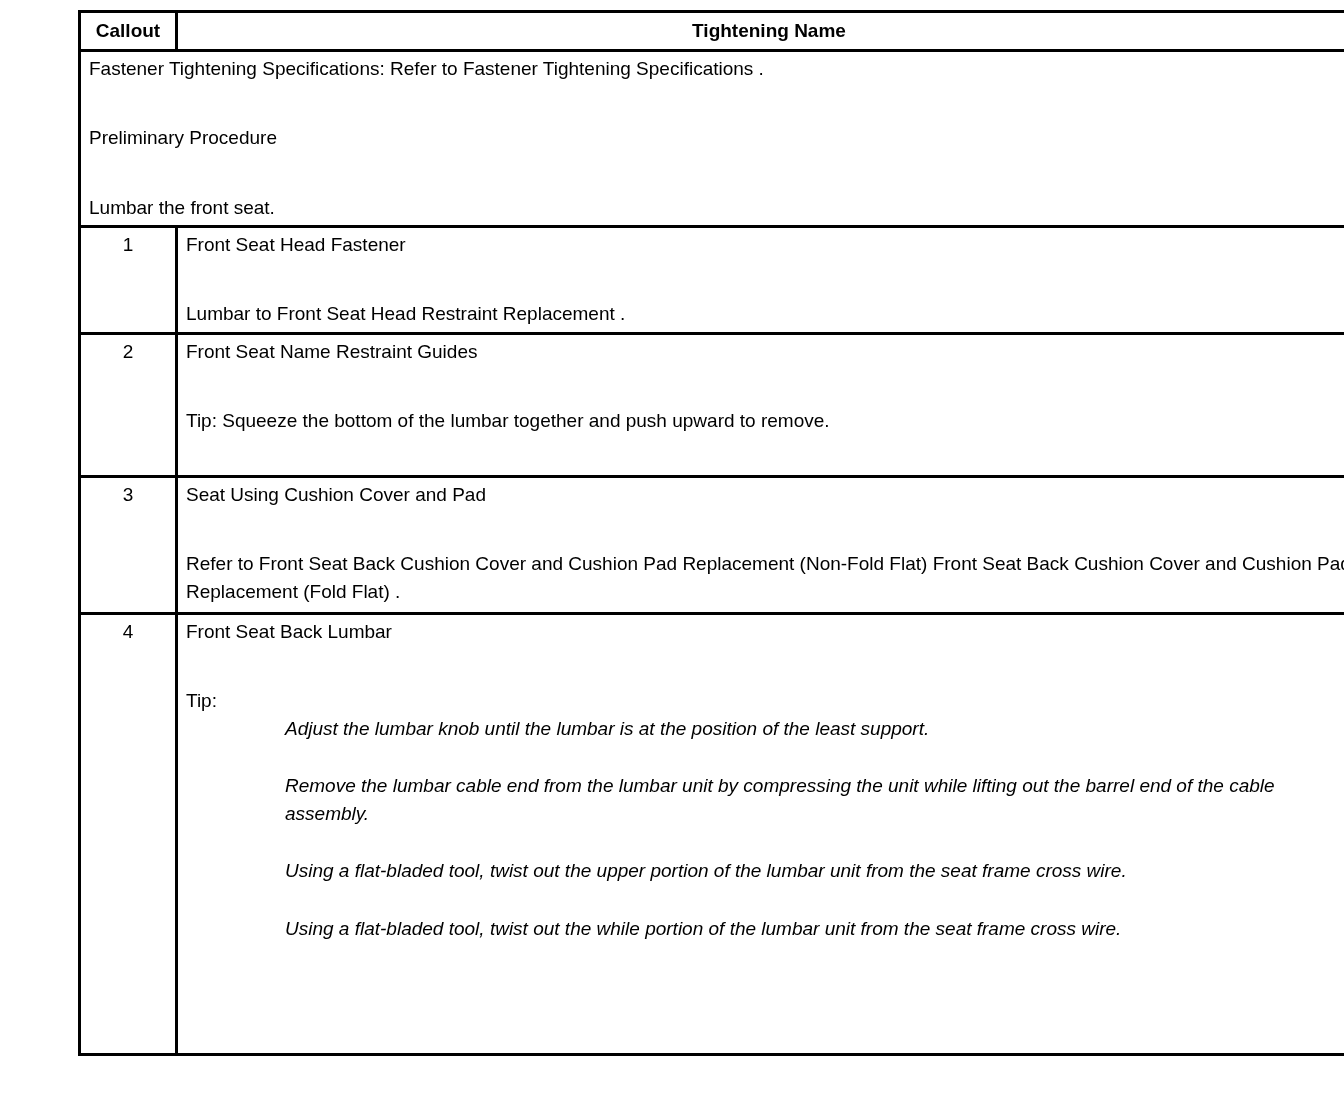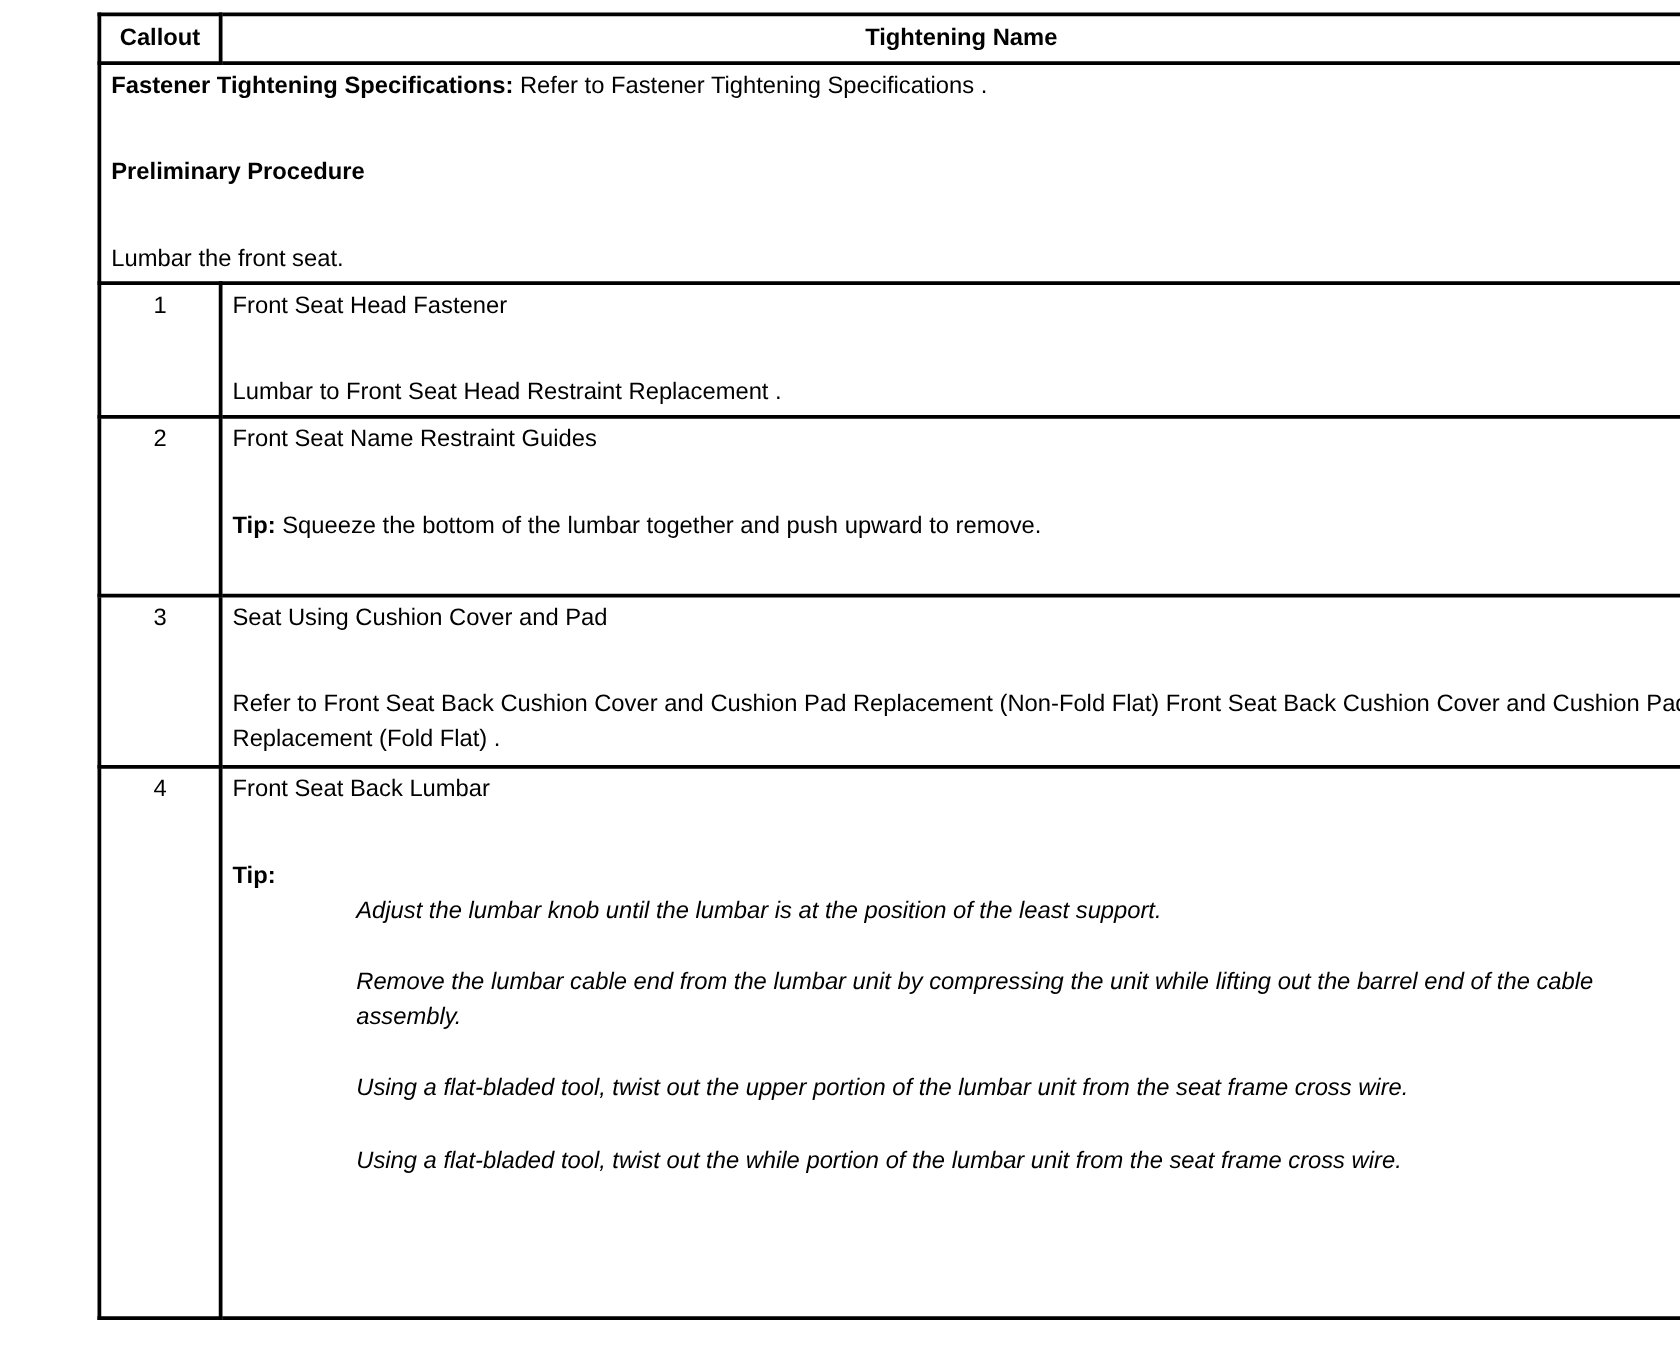--- a/index.html
+++ b/index.html
@@ -44,21 +44,21 @@
   tr.row-3 { height: 137px; }
   tr.row-4 { height: 441px; }
   .callout-cell {
     text-align: center;
     vertical-align: middle;
     font-size: 19px;
   }
   .component-cell p { margin: 0; }
   .para { margin: 0; }
   .gap-top { margin-top: 42px !important; }
-  .bold { font-weight: bold; }
+  .bold { font-weight: normal; }
   .tip-items { margin-left: 99px; }
   .tip-items p { margin: 0 0 0 0; font-style: italic; }
   .tip-items p + p { margin-top: 30px; }
   .tip-item-first { margin-top: 2px; }
 </style>
 </head>
 <body>
 
 <div class="page">
   <table class="spec-table">

